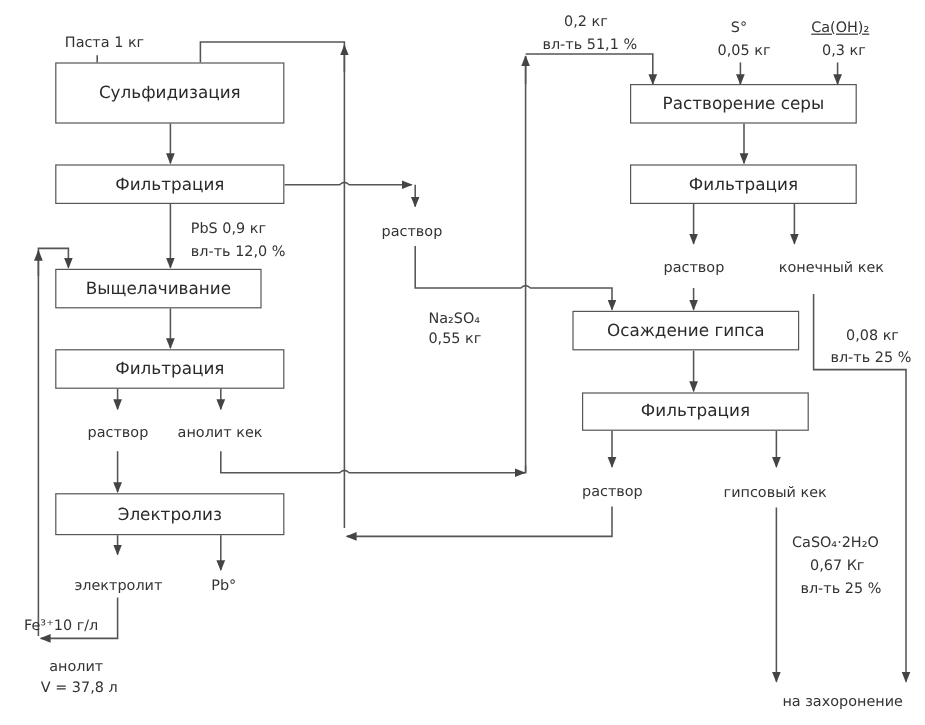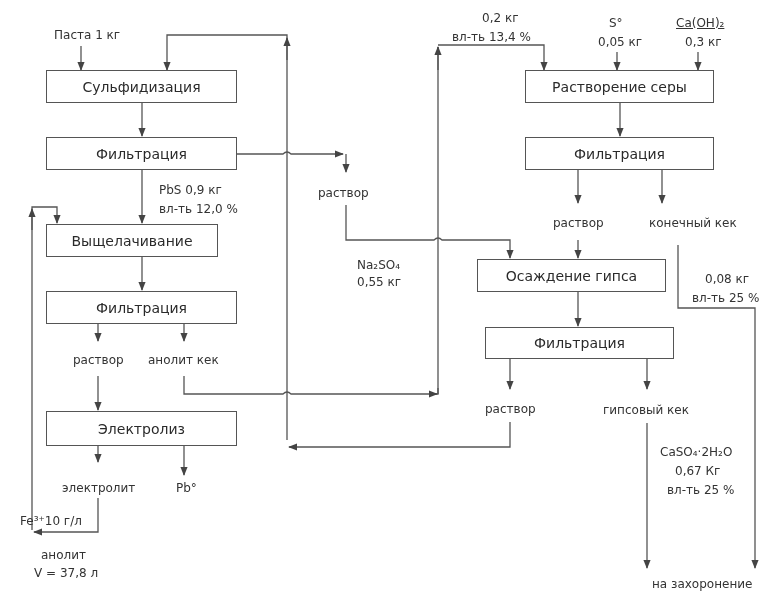--- a/index.html
+++ b/index.html
@@ -73,21 +73,21 @@
 
     <line x1="510" y1="358" x2="510" y2="389" marker-end="url(#arr)"></line>
     <line x1="647" y1="358" x2="647" y2="389" marker-end="url(#arr)"></line>
 
     <polyline points="510,422 510,447 289,447" marker-end="url(#arr)"></polyline>
 
     <line x1="647" y1="423" x2="647" y2="568" marker-end="url(#arr)"></line>
   </g>
 </svg>
 
-<div class="box" style="left:46px;top:70px;width:191px;height:33px;">Сульфидизация</div>
+<div class="box" style="left:46px;top:52px;width:191px;height:51px;">Сульфидизация</div>
 <div class="box" style="left:46px;top:137px;width:191px;height:33px;">Фильтрация</div>
 <div class="box" style="left:46px;top:224px;width:172px;height:33px;text-align:right;">Выщелачивание</div>
 <div class="box" style="left:46px;top:291px;width:191px;height:33px;">Фильтрация</div>
 <div class="box" style="left:46px;top:411px;width:191px;height:35px;">Электролиз</div>
 <div class="box" style="left:525px;top:70px;width:189px;height:33px;">Растворение серы</div>
 <div class="box" style="left:525px;top:137px;width:189px;height:33px;">Фильтрация</div>
 <div class="box" style="left:477px;top:259px;width:189px;height:33px;">Осаждение гипса</div>
 <div class="box" style="left:485px;top:327px;width:189px;height:32px;">Фильтрация</div>
 
 <div class="lbl" style="left:54px;top:26px;">Паста 1 кг</div>
@@ -96,22 +96,22 @@
 <div class="lbl" style="left:318px;top:184px;">раствор</div>
 <div class="lbl" style="left:357px;top:256px;">Na₂SO₄</div>
 <div class="lbl" style="left:357px;top:273px;">0,55 кг</div>
 <div class="lbl" style="left:73px;top:351px;">раствор</div>
 <div class="lbl" style="left:148px;top:351px;">анолит кек</div>
 <div class="lbl" style="left:62px;top:479px;">электролит</div>
 <div class="lbl" style="left:176px;top:479px;">Pb°</div>
 <div class="lbl" style="left:20px;top:512px;">Fe³⁺10 г/л</div>
 <div class="lbl" style="left:41px;top:546px;">анолит</div>
 <div class="lbl" style="left:34px;top:564px;">V = 37,8 л</div>
-<div class="lbl" style="left:470px;top:9px;margin-left:12px;">0,2 кг</div>
-<div class="lbl" style="left:452px;top:28px;">вл-ть 13,4 %</div>
+<div class="lbl" style="left:470px;top:9px;">0,2 кг</div>
+<div class="lbl" style="left:452px;top:28px;">вл-ть 51,1 %</div>
 <div class="lbl" style="left:609px;top:14px;">S°</div>
 <div class="lbl" style="left:598px;top:33px;">0,05 кг</div>
 <div class="lbl" style="left:676px;top:14px;text-decoration:underline;">Ca(OH)₂</div>
 <div class="lbl" style="left:685px;top:33px;">0,3 кг</div>
 <div class="lbl" style="left:553px;top:214px;">раствор</div>
 <div class="lbl" style="left:649px;top:214px;text-align:center;">конечный кек</div>
 <div class="lbl" style="left:705px;top:270px;">0,08 кг</div>
 <div class="lbl" style="left:692px;top:289px;">вл-ть 25 %</div>
 <div class="lbl" style="left:485px;top:400px;">раствор</div>
 <div class="lbl" style="left:603px;top:401px;">гипсовый кек</div>

